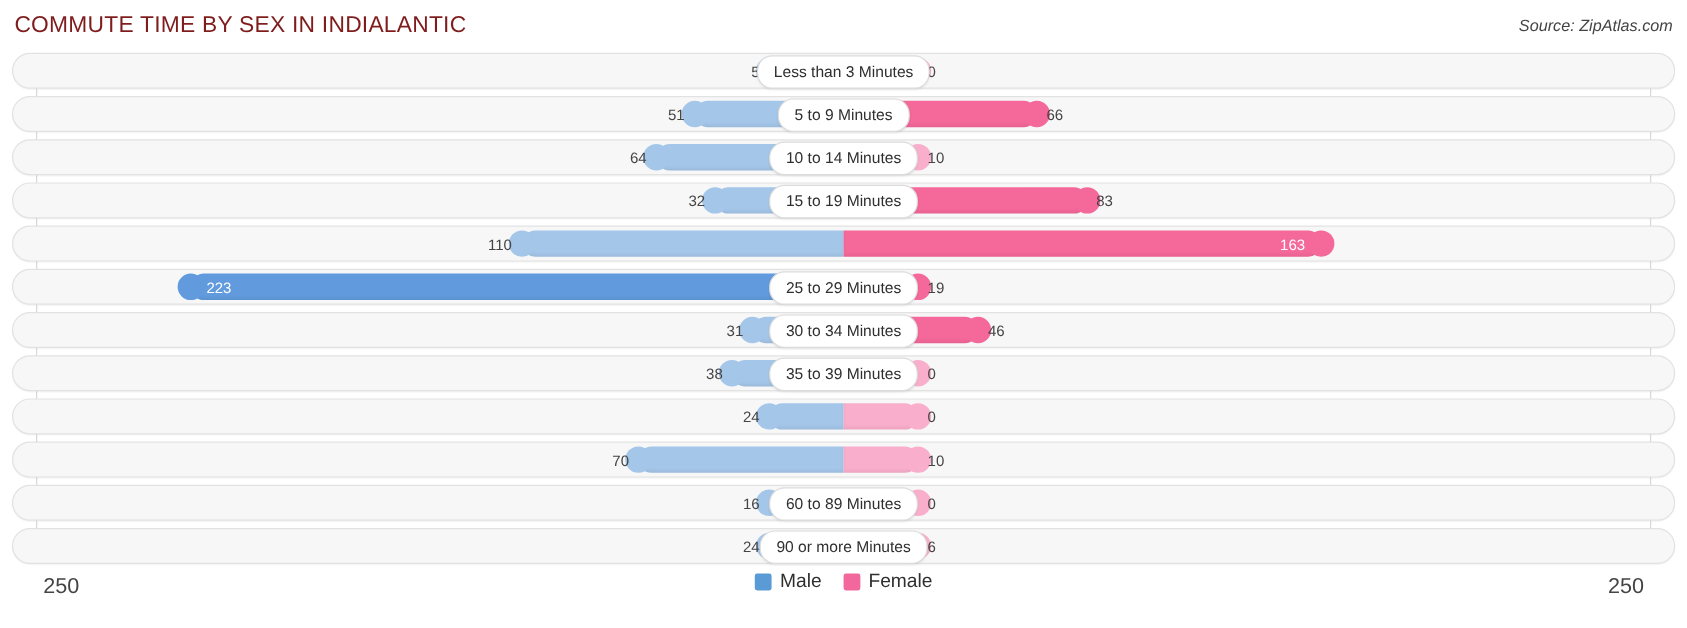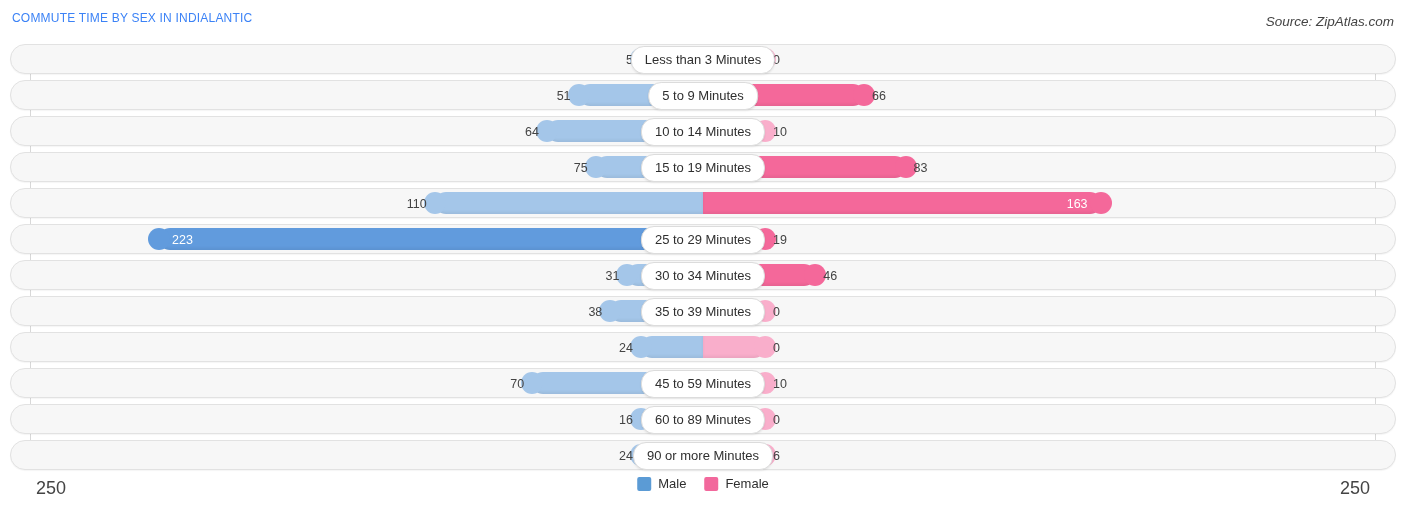--- a/index.html
+++ b/index.html
@@ -18,23 +18,23 @@
 
   
   .header {
     position: relative;
     height: 44px;
   }
   .chart-title {
     position: absolute;
     left: 12px;
     top: 11px;
-    font-size: 12px;
+    font-size: 19px;
     letter-spacing: 0.2px;
-    color: #3b82f6;
+    color: #7f1d1d;
     font-weight: 400;
     white-space: nowrap;
   }
   .source {
     position: absolute;
     right: 12px;
     top: 14px;
     font-size: 13.5px;
     font-style: italic;
     color: #444444;
@@ -176,21 +176,21 @@
     top: 0;
     transform: translateX(-50%);
     display: flex;
     align-items: center;
     gap: 18px;
   }
   .legend-item {
     display: flex;
     align-items: center;
     gap: 7px;
-    font-size: 13px;
+    font-size: 16px;
     color: #2f2f2f;
   }
   .swatch {
     width: 14px;
     height: 14px;
     border-radius: 2px;
     display: inline-block;
   }
   .swatch-male   { background: #5b9bd5; }
   .swatch-female { background: #f2689c; }
@@ -230,21 +230,21 @@
         <div class="bar bar-female" style="width: 62px;"></div>
         <div class="val" style="right: calc(50% + 164.16px);">64</div>
         <div class="val" style="left: calc(50% + 70px);">10</div>
       </div>
       <div class="pill">10 to 14 Minutes</div>
     </div>
     <div class="row">
       <div class="bars">
         <div class="bar bar-male" style="width: 107.36px;"></div>
         <div class="bar bar-female hi" style="width: 202.52px;"></div>
-        <div class="val" style="right: calc(50% + 115.36px);">75</div>
+        <div class="val" style="right: calc(50% + 115.36px);">32</div>
         <div class="val" style="left: calc(50% + 210.52px);">83</div>
       </div>
       <div class="pill">15 to 19 Minutes</div>
     </div>
     <div class="row">
       <div class="bars">
         <div class="bar bar-male" style="width: 268.4px;"></div>
         <div class="bar bar-female hi" style="width: 397.72px;"></div>
         <div class="val" style="right: calc(50% + 276.4px);">110</div>
         <div class="val val-in" style="left: calc(50% + 363.72px);">163</div>
@@ -285,21 +285,20 @@
         <div class="val" style="left: calc(50% + 70px);">0</div>
       </div>
     </div>
     <div class="row">
       <div class="bars">
         <div class="bar bar-male" style="width: 170.8px;"></div>
         <div class="bar bar-female" style="width: 62px;"></div>
         <div class="val" style="right: calc(50% + 178.8px);">70</div>
         <div class="val" style="left: calc(50% + 70px);">10</div>
       </div>
-      <div class="pill">45 to 59 Minutes</div>
     </div>
     <div class="row">
       <div class="bars">
         <div class="bar bar-male" style="width: 62px;"></div>
         <div class="bar bar-female" style="width: 62px;"></div>
         <div class="val" style="right: calc(50% + 70px);">16</div>
         <div class="val" style="left: calc(50% + 70px);">0</div>
       </div>
       <div class="pill">60 to 89 Minutes</div>
     </div>

